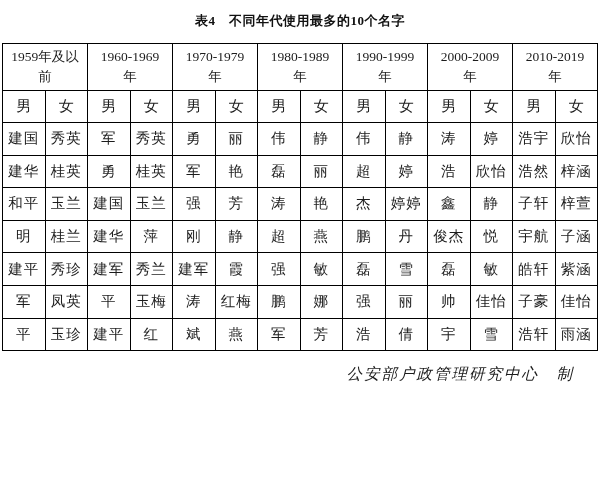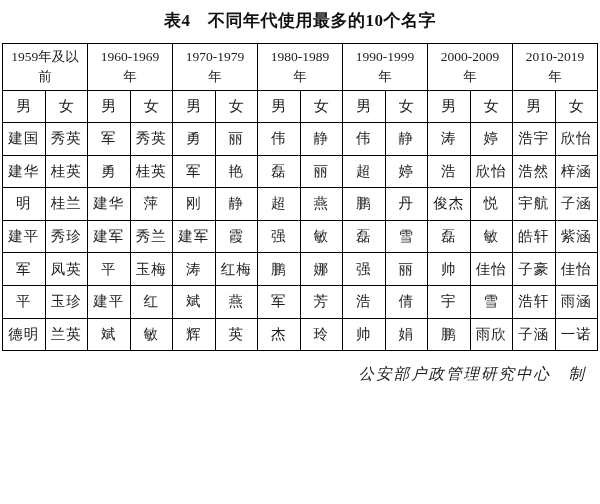--- a/index.html
+++ b/index.html
@@ -17,21 +17,21 @@
   .page {
     width: 600px;
     height: 504px;
     box-sizing: border-box;
     padding-top: 8px;
     background: #ffffff;
   }
   .title {
     text-align: center;
     font-weight: bold;
-    font-size: 17px;
+    font-size: 13px;
     letter-spacing: 0.5px;
     height: 26px;
     line-height: 26px;
     color: #111111;
   }
   table.names {
     border-collapse: collapse;
     table-layout: fixed;
     width: 596px;
     margin: 9px auto 0 auto;
@@ -56,21 +56,21 @@
     height: 31px;
     font-size: 15px;
   }
   table.names tbody td {
     height: 31.6px;
     font-size: 14.5px;
     letter-spacing: 1px;
   }
   .source {
     text-align: right;
-    padding-right: 14px;
+    padding-right: 26px;
     margin-top: 13px;
     font-size: 15.5px;
     font-style: italic;
     letter-spacing: 2px;
     color: #1c1c1c;
   }
 </style>
 </head>
 <body>
 
@@ -131,20 +131,36 @@
           <td>磊</td>
           <td>丽</td>
           <td>超</td>
           <td>婷</td>
           <td>浩</td>
           <td>欣怡</td>
           <td>浩然</td>
           <td>梓涵</td>
         </tr>
         <tr>
+          <td>和平</td>
+          <td>玉兰</td>
+          <td>建国</td>
+          <td>玉兰</td>
+          <td>强</td>
+          <td>芳</td>
+          <td>涛</td>
+          <td>艳</td>
+          <td>杰</td>
+          <td>婷婷</td>
+          <td>鑫</td>
+          <td>静</td>
+          <td>子轩</td>
+          <td>梓萱</td>
+        </tr>
+        <tr>
           <td>明</td>
           <td>桂兰</td>
           <td>建华</td>
           <td>萍</td>
           <td>刚</td>
           <td>静</td>
           <td>超</td>
           <td>燕</td>
           <td>鹏</td>
           <td>丹</td>
@@ -194,32 +210,16 @@
           <td>燕</td>
           <td>军</td>
           <td>芳</td>
           <td>浩</td>
           <td>倩</td>
           <td>宇</td>
           <td>雪</td>
           <td>浩轩</td>
           <td>雨涵</td>
         </tr>
-        <tr>
-          <td>德明</td>
-          <td>兰英</td>
-          <td>斌</td>
-          <td>敏</td>
-          <td>辉</td>
-          <td>英</td>
-          <td>杰</td>
-          <td>玲</td>
-          <td>帅</td>
-          <td>娟</td>
-          <td>鹏</td>
-          <td>雨欣</td>
-          <td>子涵</td>
-          <td>一诺</td>
-        </tr>
       </tbody>
   </table>
   <div class="source">公安部户政管理研究中心　制</div>
 </div>
 
 </body></html>

